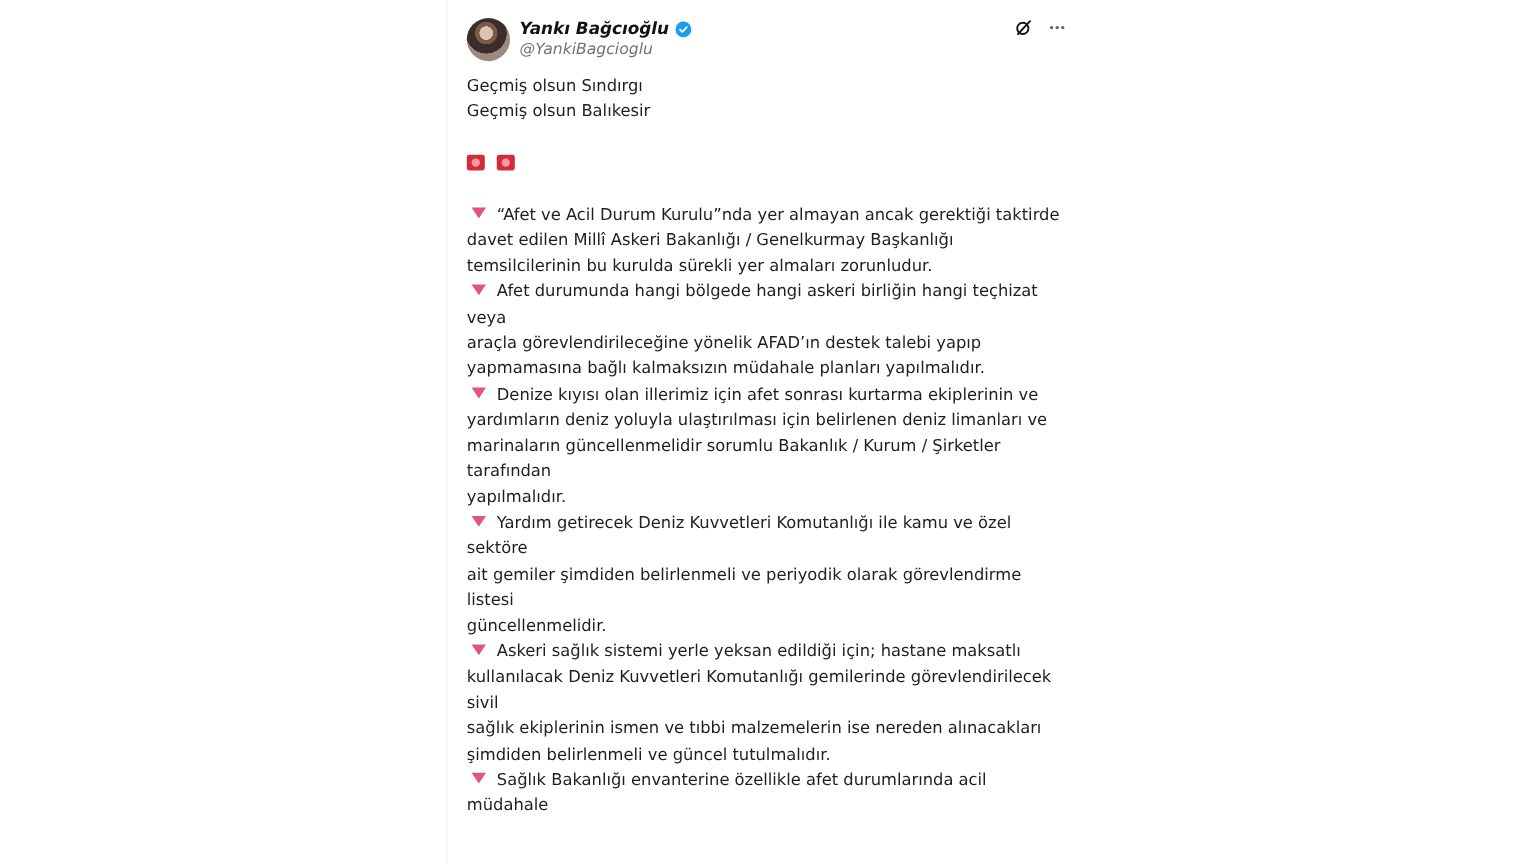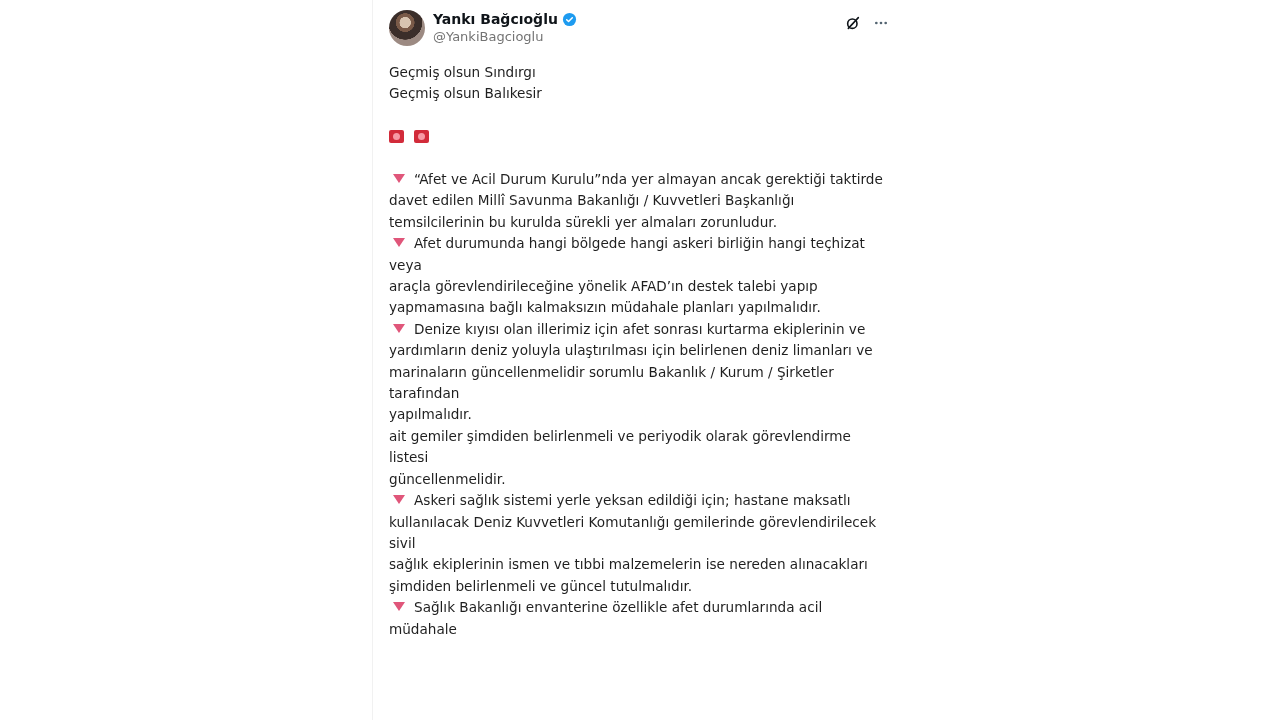--- a/index.html
+++ b/index.html
@@ -8,21 +8,21 @@
       background: #ffffff;
       font-family: "DejaVu Sans", "Liberation Sans", sans-serif;
       color: #0f1419;
     }
     .tweet {
       position: absolute; left: 372px; top: 0; width: 528px; height: 720px;
       border-left: 1px solid #f1f1f1;
       box-sizing: border-box;
       padding: 10px 0 0 16px;
     }
-    .header { position: relative; height: 46px; display: flex; align-items: flex-start; }
+    .header { position: relative; height: 46px; display: flex; align-items: center; font-style: italic; }
     .avatar {
       width: 36px; height: 36px; border-radius: 50%;
       background: radial-gradient(circle at 45% 35%, #d8c4b0 0 18%, #7a5a48 19% 30%, #3b2e2a 31% 55%, #9c8a82 56% 100%);
       overflow: hidden; flex: none;
     }
     .names { margin-left: 8px; line-height: 18px; }
     .display-name { font-weight: bold; font-size: 14px; color: #0f1419; display: flex; align-items: center; }
     .verified { width: 15px; height: 15px; margin-left: 4px; display: inline-block; }
     .handle { font-size: 13px; color: #737373; }
     .actions { position: absolute; right: 10px; top: 4px; display: flex; align-items: center; gap: 10px; }
@@ -80,35 +80,36 @@
 
   <div class="body">
     <div class="line">Geçmiş olsun Sındırgı</div>
     <div class="line">Geçmiş olsun Balıkesir</div>
     <div class="blank"></div>
     <div class="line"><span class="siren"></span><span class="siren after"></span></div>
     <div class="blank"></div>
 
     <div>
       <div class="line"><span class="tri"></span><span>“Afet ve Acil Durum Kurulu”nda yer almayan ancak gerektiği taktirde</span></div>
-      <div class="line">davet edilen Millî Savunma Bakanlığı / Kuvvetleri Başkanlığı</div>
+      <div class="line">davet edilen Millî Askeri Bakanlığı / Genelkurmay Başkanlığı</div>
       <div class="line">temsilcilerinin bu kurulda sürekli yer almaları zorunludur.</div>
     </div>
     <div>
       <div class="line"><span class="tri"></span><span>Afet durumunda hangi bölgede hangi askeri birliğin hangi teçhizat veya</span></div>
       <div class="line">araçla görevlendirileceğine yönelik AFAD’ın destek talebi yapıp</div>
       <div class="line">yapmamasına bağlı kalmaksızın müdahale planları yapılmalıdır.</div>
     </div>
     <div>
       <div class="line"><span class="tri"></span><span>Denize kıyısı olan illerimiz için afet sonrası kurtarma ekiplerinin ve</span></div>
       <div class="line">yardımların deniz yoluyla ulaştırılması için belirlenen deniz limanları ve</div>
       <div class="line">marinaların güncellenmelidir sorumlu Bakanlık / Kurum / Şirketler tarafından</div>
       <div class="line">yapılmalıdır.</div>
     </div>
     <div>
+      <div class="line"><span class="tri"></span><span>Yardım getirecek Deniz Kuvvetleri Komutanlığı ile kamu ve özel sektöre</span></div>
       <div class="line">ait gemiler şimdiden belirlenmeli ve periyodik olarak görevlendirme listesi</div>
       <div class="line">güncellenmelidir.</div>
     </div>
     <div>
       <div class="line"><span class="tri"></span><span>Askeri sağlık sistemi yerle yeksan edildiği için; hastane maksatlı</span></div>
       <div class="line">kullanılacak Deniz Kuvvetleri Komutanlığı gemilerinde görevlendirilecek sivil</div>
       <div class="line">sağlık ekiplerinin ismen ve tıbbi malzemelerin ise nereden alınacakları</div>
       <div class="line">şimdiden belirlenmeli ve güncel tutulmalıdır.</div>
     </div>
     <div>

